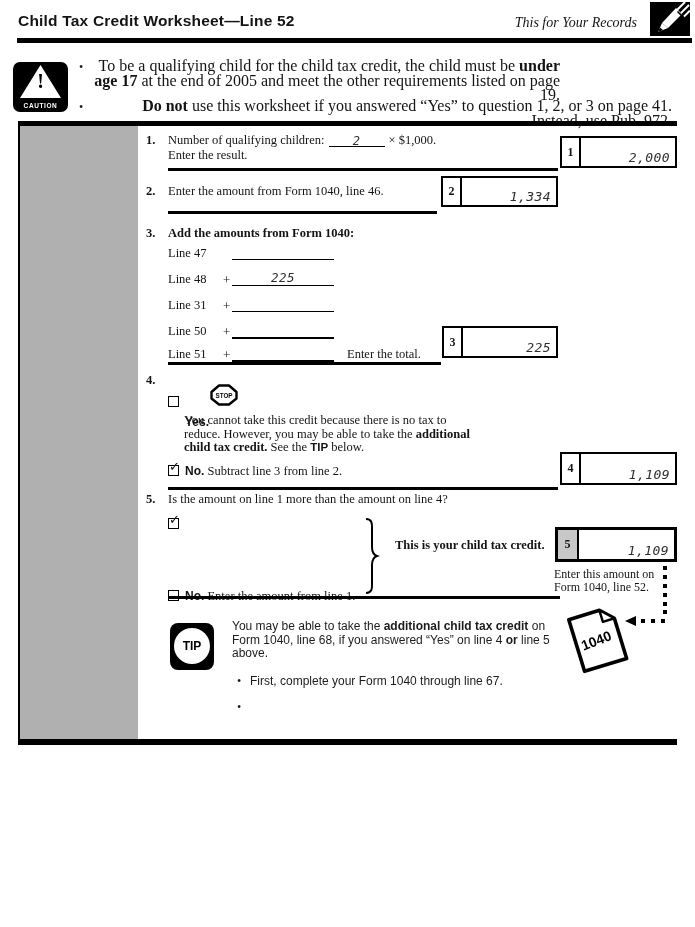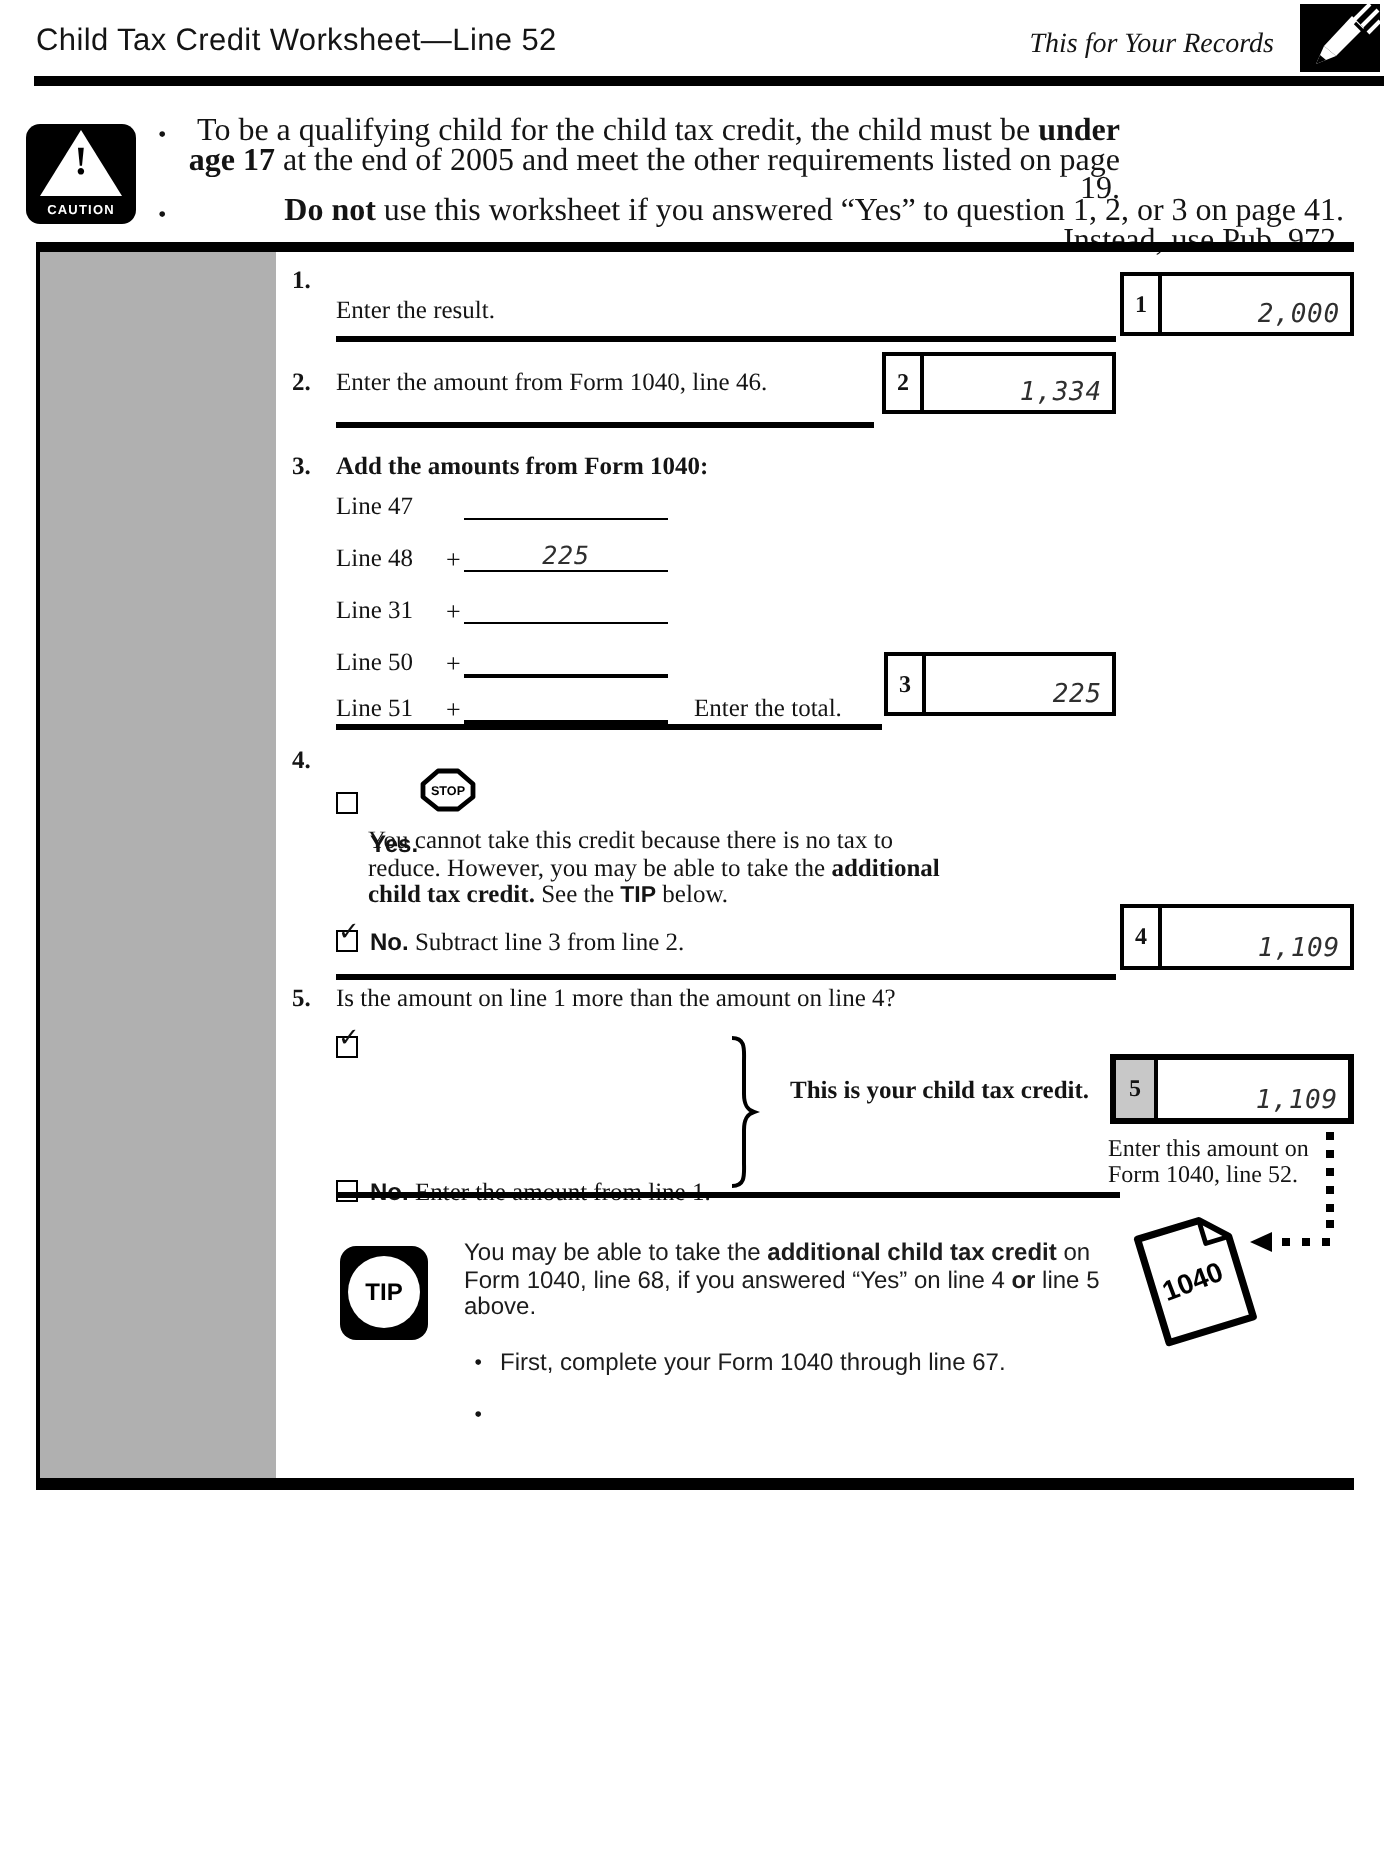--- a/index.html
+++ b/index.html
@@ -7,21 +7,21 @@
         font-family:"Liberation Serif",serif;color:#141414;}
   .abs{position:absolute;}
   .hr{position:absolute;height:2.5px;background:#000;}
   .serif12{font-size:12.5px;}
   .num{font-weight:bold;font-size:12.5px;}
   .yn{font-family:"Liberation Sans",sans-serif;font-weight:bold;font-size:12px;margin-top:20px;}
   .tw{font-family:"Liberation Sans",sans-serif;font-weight:bold;font-size:11.5px;}
   .hand{font-family:"DejaVu Sans Mono",monospace;font-style:italic;color:#2f2f2f;letter-spacing:.4px;}
   .sansp{font-family:"Liberation Sans",sans-serif;font-size:12px;line-height:13.5px;color:#1c1c1c;}
   
-  .title{left:18px;top:12px;font-family:"Liberation Sans",sans-serif;font-weight:normal;font-size:15.5px;letter-spacing:.2px;}
+  .title{left:18px;top:12px;font-family:"Liberation Sans",sans-serif;font-weight:bold;font-size:15.5px;letter-spacing:.2px;}
   .tagline{right:58px;top:15px;font-style:italic;font-size:14px;}
   .pencilbox{left:650px;top:2px;width:40px;height:34px;background:#000;}
   .hdr-rule{left:17px;top:38px;width:675px;height:5px;background:#000;}
   
   .caution{left:13px;top:62px;width:55px;height:50px;background:#000;border-radius:7px;}
   .caut-tri{position:absolute;left:7px;top:3px;width:41px;height:33px;background:#fff;
             clip-path:polygon(50% 0,100% 100%,0 100%);}
   .caut-exc{position:absolute;left:0;top:9px;width:55px;text-align:center;font-weight:bold;font-size:20px;color:#000;line-height:20px;}
   .caut-word{position:absolute;left:0;bottom:3px;width:55px;text-align:center;color:#fff;
              font-family:"Liberation Sans",sans-serif;font-weight:bold;font-size:6.5px;letter-spacing:.6px;}
@@ -88,20 +88,23 @@
   <span class="abs bdot" style="left:79px;top:100px;">•</span>
   <div class="abs cbul" style="left:92px;top:99px;width:580px;">
     <b>Do not</b><span> use this worksheet if you answered “Yes” to question 1, 2, or 3 on page 41. Instead, use Pub. 972.</span>
   </div>
 
   <div class="abs wsbox">
     <div class="graybar"></div>
   </div>
 
   <span class="abs num" style="left:146px;top:133px;">1.</span>
+  <div class="abs serif12" style="left:168px;top:133px;white-space:nowrap;">
+    <span>Number of qualifying children:</span><span class="blankfld"><span class="hand hv">2</span></span><span>× $1,000.</span>
+  </div>
   <div class="abs serif12" style="left:168px;top:148px;">Enter the result.</div>
   <div class="hr" style="left:168px;top:168px;width:390px;"></div>
   <div class="abox" style="left:560px;top:136px;width:117px;height:32px;">
     <span class="bnum">1</span>
     <span class="bval hand">2,000</span>
   </div>
 
   <span class="abs num" style="left:146px;top:184px;">2.</span>
   <div class="abs serif12" style="left:168px;top:184px;">Enter the amount from Form 1040, line 46.</div>
   <div class="abox" style="left:441px;top:176px;width:117px;height:31px;">

